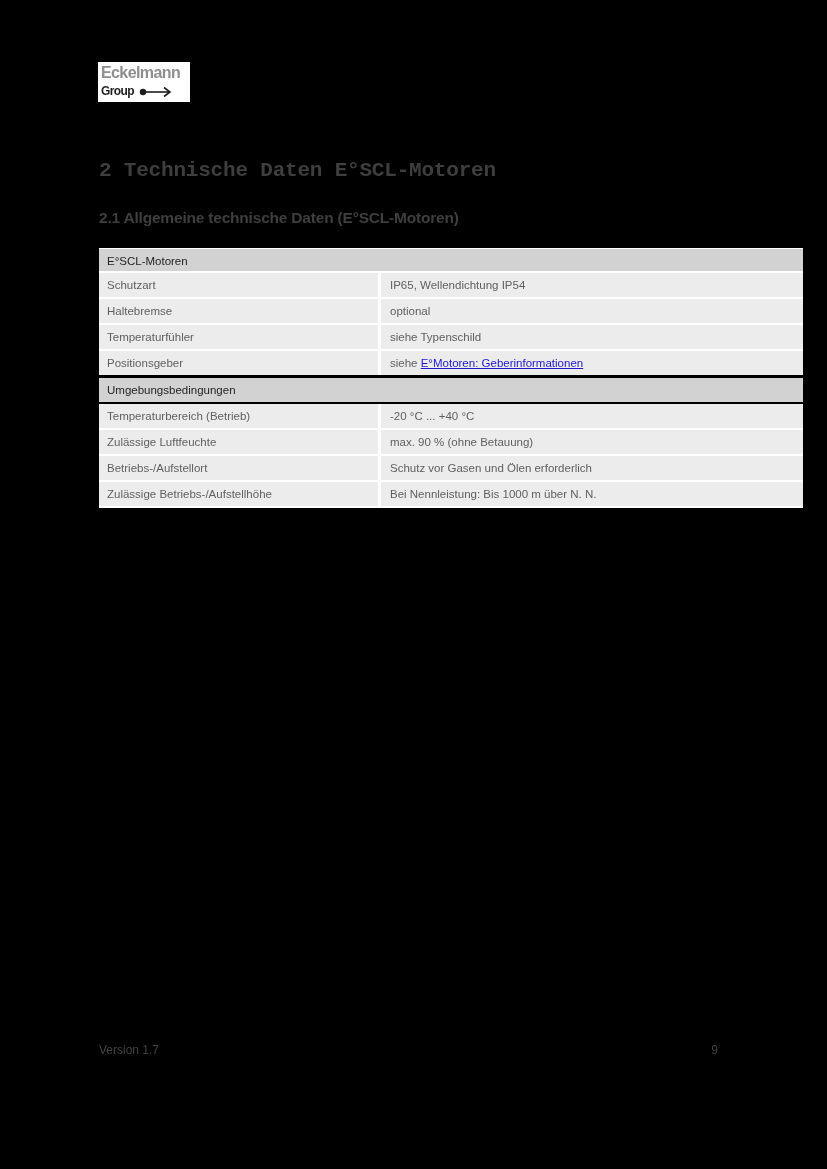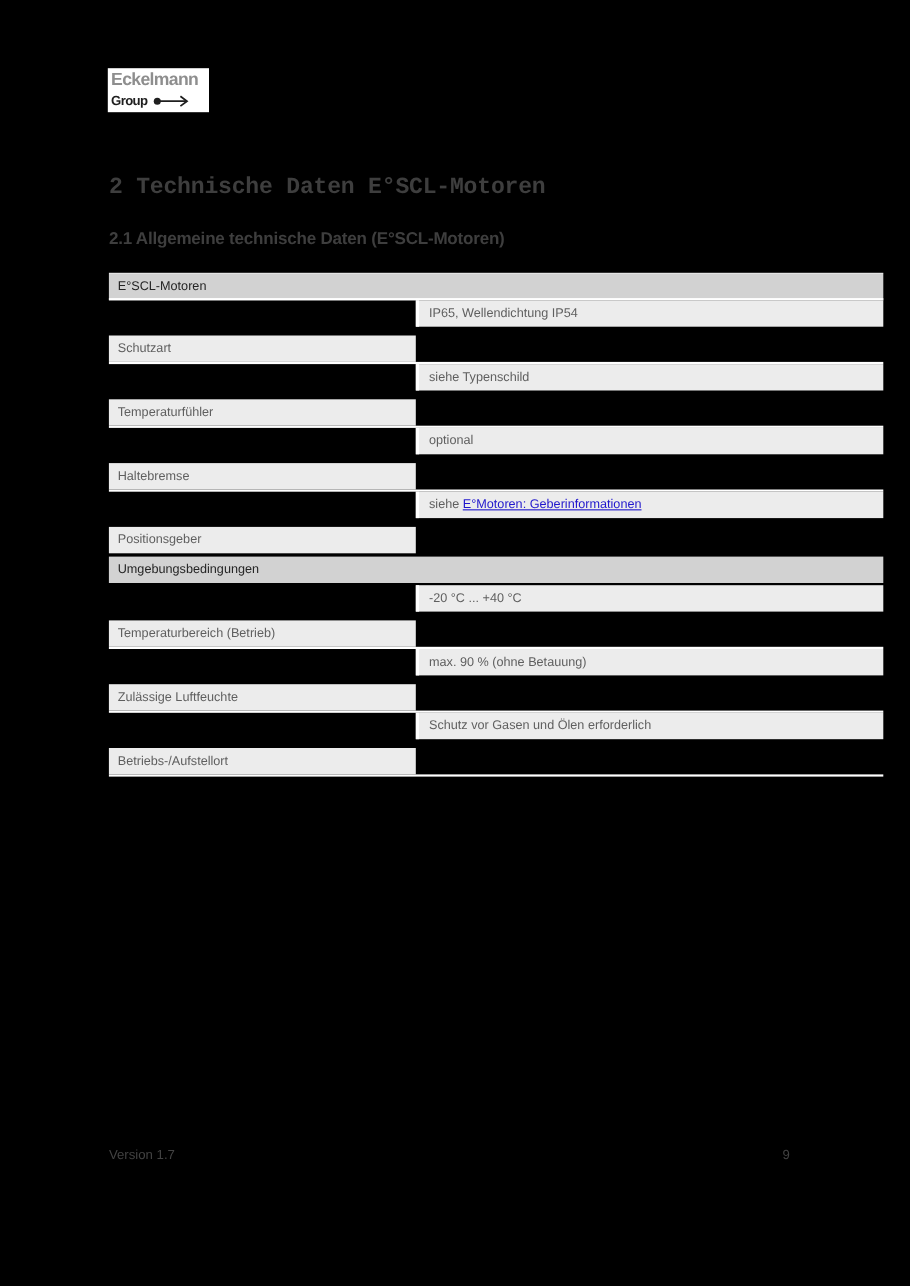--- a/index.html
+++ b/index.html
@@ -71,21 +71,21 @@
     padding:0 8px;white-space:nowrap;
   }
   .sec-header.sep-light{border-bottom:2px solid #fff;}
   .sec-header.sep-dark{margin-bottom:2px;}
   .trow{display:flex;}
   .trow + .trow{border-top:2px solid #fff;}
   .cell-label{
     width:279px;flex:0 0 279px;
     background:var(--row-bg);color:var(--row-text);
     height:24px;line-height:24px;padding:0 8px;
-    white-space:nowrap;overflow:hidden;margin-top:32px;
+    white-space:nowrap;overflow:hidden;
   }
   .cell-value{
     flex:1;
     background:var(--row-bg);color:var(--row-text);
     height:24px;line-height:24px;padding:0 9px;
     border-left:3px solid #fff;
     white-space:nowrap;overflow:hidden;
   }
   .cell-value a{color:var(--link);text-decoration:underline;cursor:pointer;}
 
@@ -117,46 +117,50 @@
   <div class="h2">2.1 Allgemeine technische Daten (E°SCL-Motoren)</div>
 
   <div class="ttable" id="ttable">
       <div class="tsection">
         <div class="sec-header sep-light">E°SCL-Motoren</div>
         <div class="trow">
           <div class="cell-label">Schutzart</div>
           <div class="cell-value">IP65, Wellendichtung IP54</div>
         </div>
         <div class="trow">
+          <div class="cell-label">Haltebremse</div>
+          <div class="cell-value">optional</div>
+        </div>
+        <div class="trow">
           <div class="cell-label">Temperaturfühler</div>
           <div class="cell-value">siehe Typenschild</div>
-        </div>
-        <div class="trow">
-          <div class="cell-label">Haltebremse</div>
-          <div class="cell-value">optional</div>
         </div>
         <div class="trow">
           <div class="cell-label">Positionsgeber</div>
           <div class="cell-value">siehe <a>E°Motoren: Geberinformationen</a></div>
         </div>
       </div>
       <div class="tsection">
         <div class="sec-header sep-dark">Umgebungsbedingungen</div>
         <div class="trow">
           <div class="cell-label">Temperaturbereich (Betrieb)</div>
           <div class="cell-value">-20 °C ... +40 °C</div>
         </div>
         <div class="trow">
           <div class="cell-label">Zulässige Luftfeuchte</div>
           <div class="cell-value">max. 90 % (ohne Betauung)</div>
         </div>
         <div class="trow">
           <div class="cell-label">Betriebs-/Aufstellort</div>
           <div class="cell-value">Schutz vor Gasen und Ölen erforderlich</div>
         </div>
+        <div class="trow">
+          <div class="cell-label">Zulässige Betriebs-/Aufstellhöhe</div>
+          <div class="cell-value">Bei Nennleistung: Bis 1000 m über N. N.</div>
+        </div>
       </div>
     </div>
 
   <div class="pfooter">
     <span>Version 1.7</span>
     <span>9</span>
   </div>
 
 </div>
 

